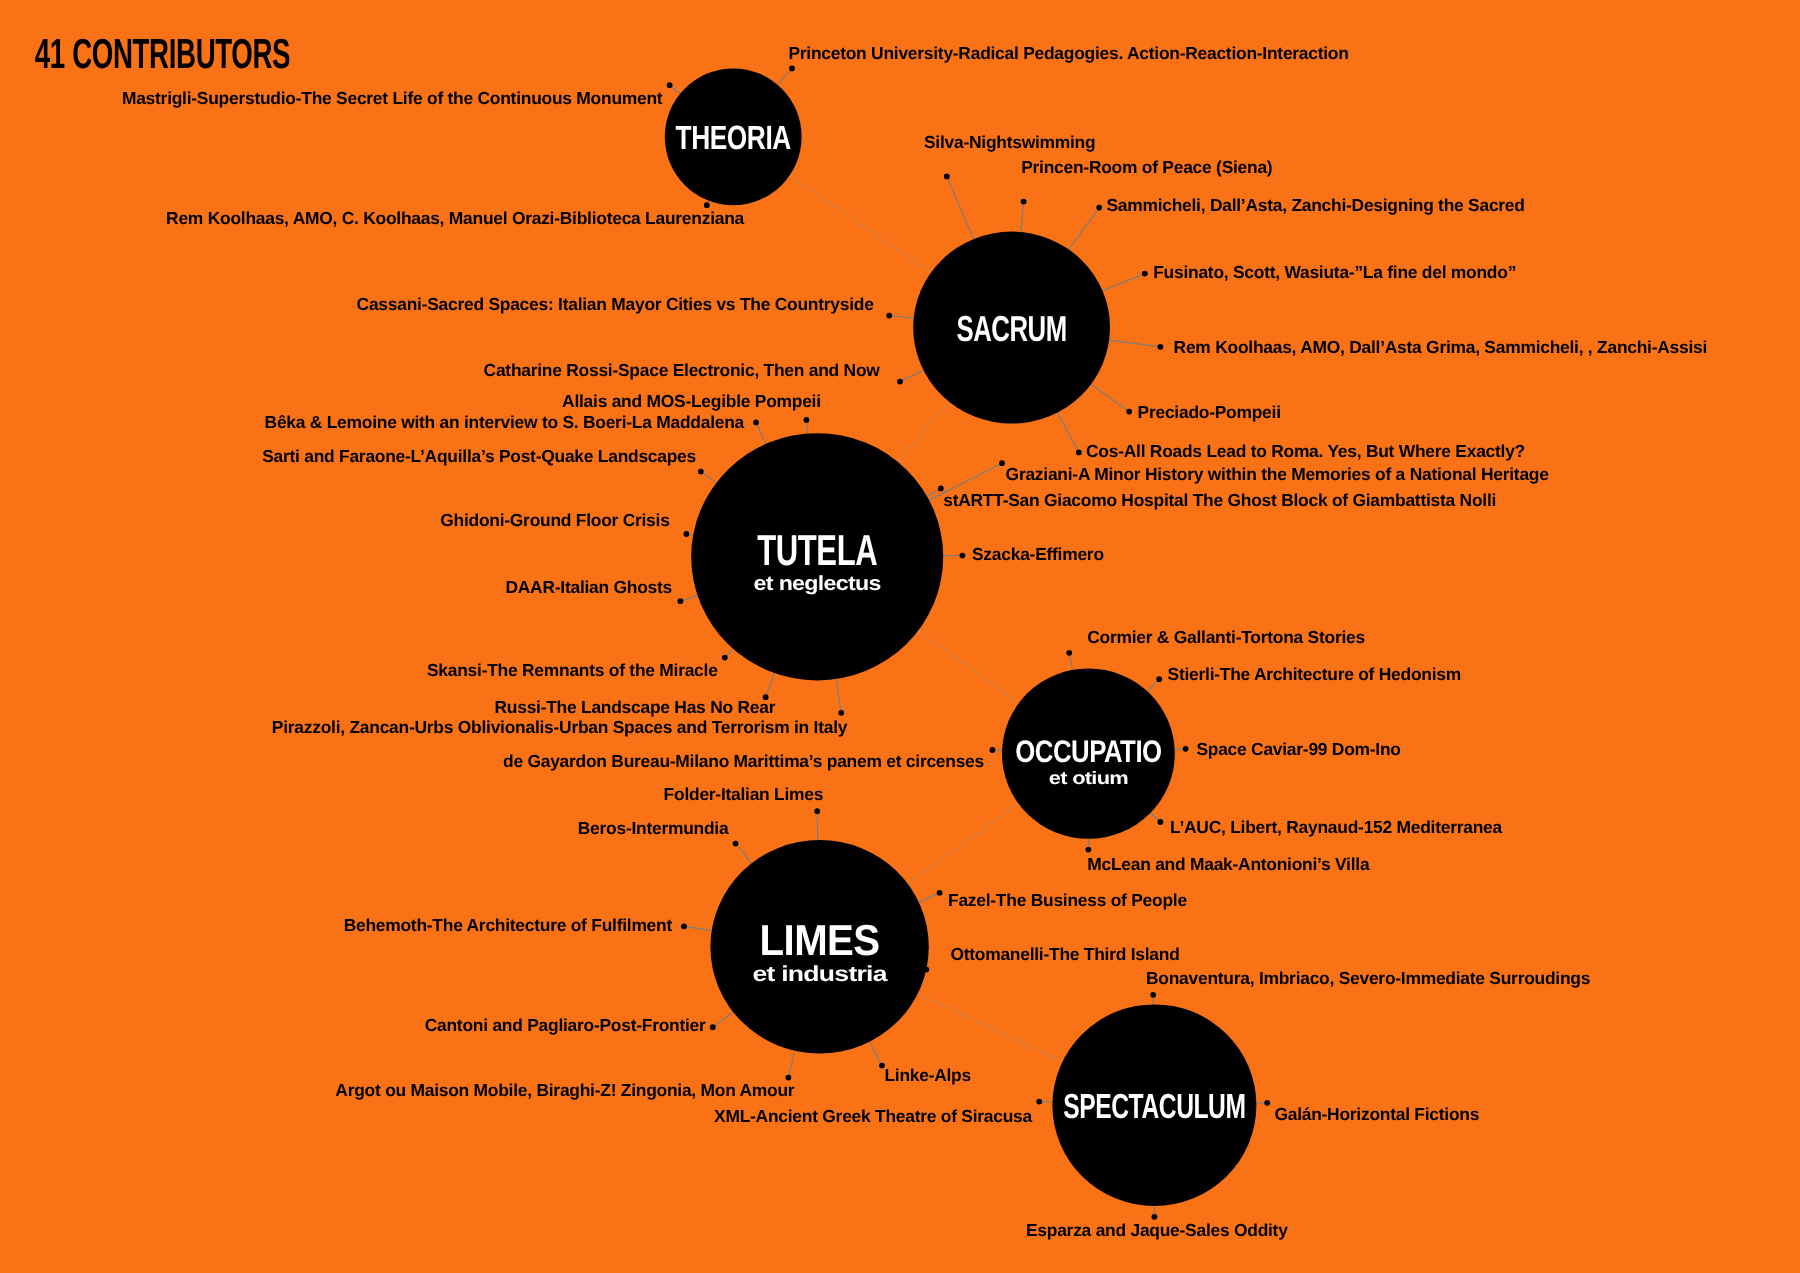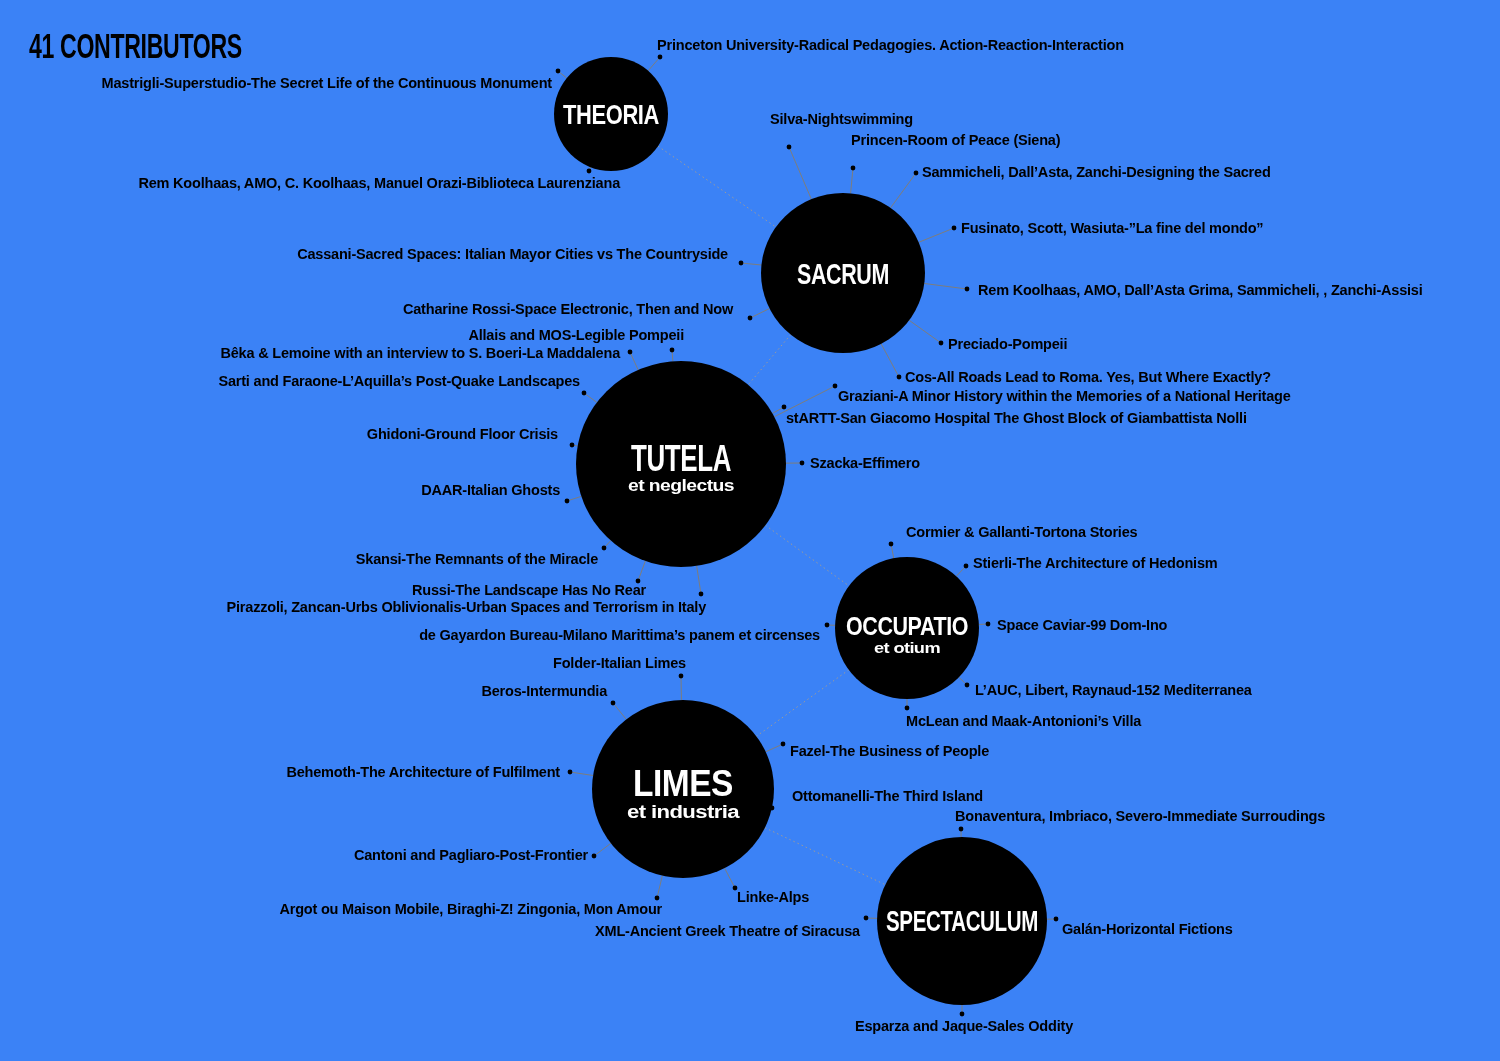--- a/index.html
+++ b/index.html
@@ -1,19 +1,19 @@
 <!DOCTYPE html>
 <html><head>
 <meta charset="utf-8">
 <style>
   html,body{margin:0;padding:0;background:#fff;}
   .canvas{
     position:relative;
     width:1500px;height:1061px;
-    background:#3b82f6;
+    background:#f97316;
     overflow:hidden;
     font-family:"Liberation Sans","DejaVu Sans",sans-serif;
   }
   .title{
     position:absolute;left:29px;top:26px;
     font-size:35px;font-weight:bold;color:#000;
     letter-spacing:-0.5px;white-space:nowrap;
     transform:scaleX(0.66);transform-origin:left top;
   }
   svg{position:absolute;left:0;top:0;}

